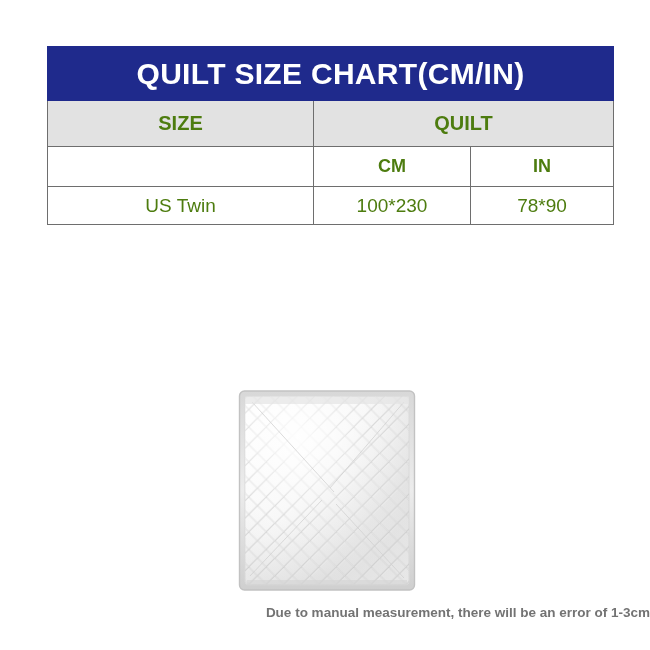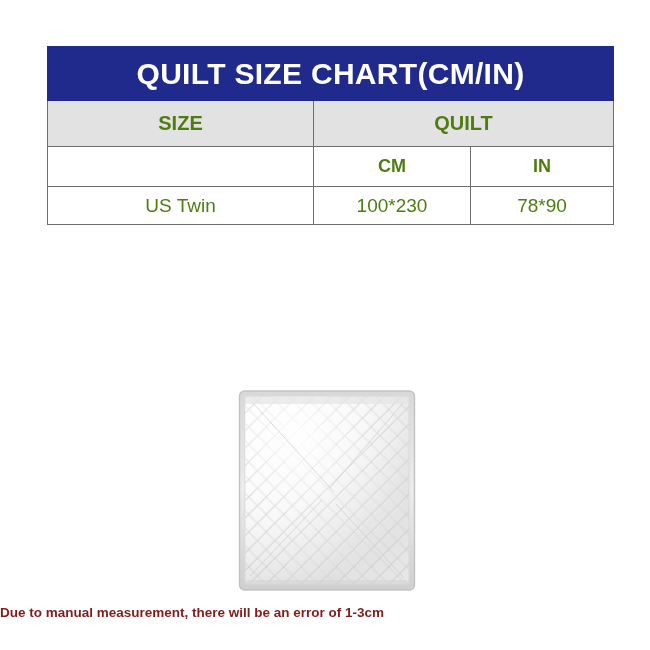--- a/index.html
+++ b/index.html
@@ -92,22 +92,22 @@
     width: 178px;
     height: 205px;
   }
 
   
   #footer-note {
     position: absolute;
     left: 0;
     top: 605px;
     width: 650px;
-    text-align: left;
-    color: #7f1d1d;
+    text-align: right;
+    color: #737373;
     font-size: 13.5px;
     font-weight: bold;
     font-family: "Liberation Sans", sans-serif;
   }
 </style>
 </head>
 <body>
 
 <div id="page">
 

